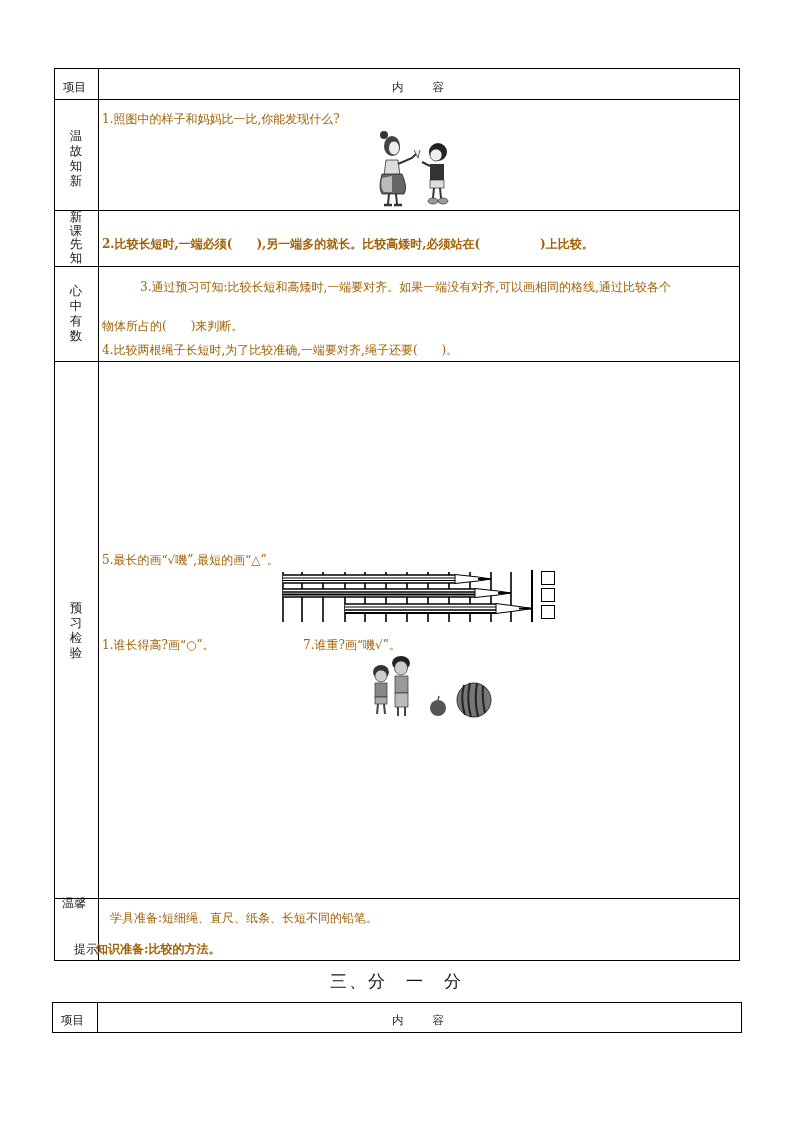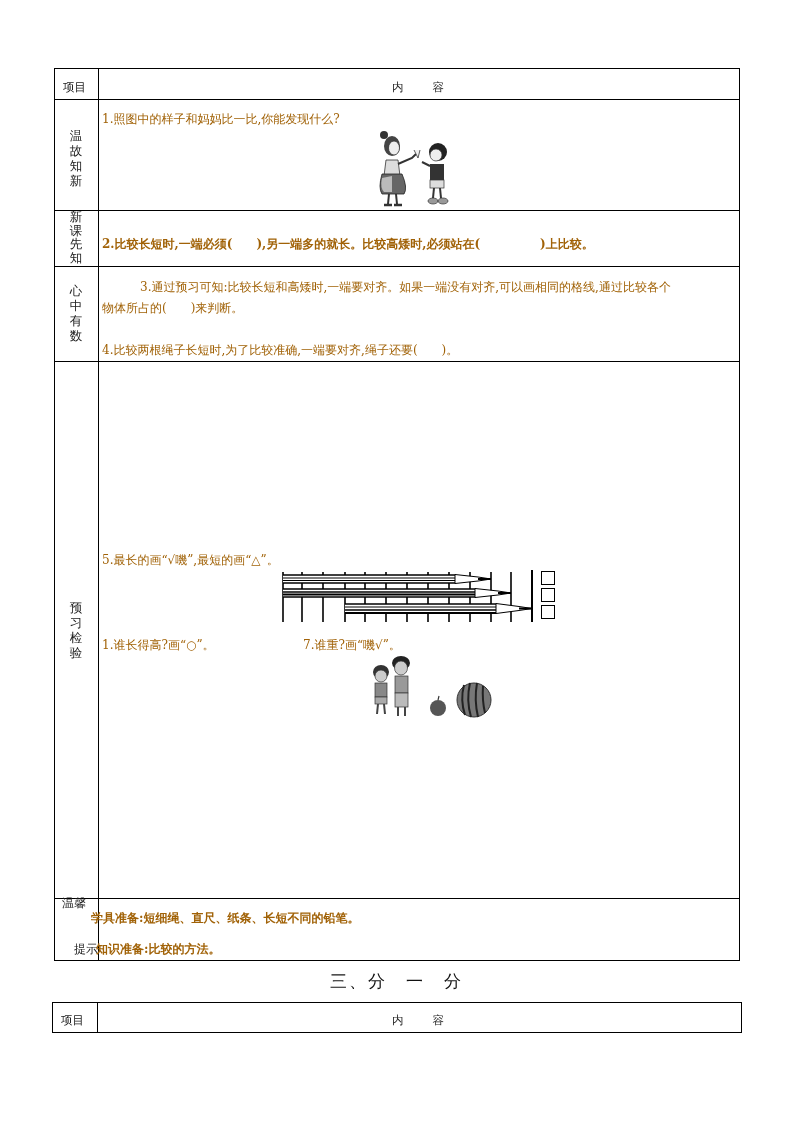--- a/index.html
+++ b/index.html
@@ -74,21 +74,21 @@
 </div>
 <div class="txt" style="left:102px; top:236px;font-weight:bold;">2.比较长短时,一端必须(　　),另一端多的就长。比较高矮时,必须站在(　　　　　)上比较。</div>
 
 <div class="label-v" style="left:54px; top:283px;">
   <div>心</div>
   <div>中</div>
   <div>有</div>
   <div>数</div>
 </div>
 <div class="txt" style="left:94px; top:279px;margin-left:46px;">3.通过预习可知:比较长短和高矮时,一端要对齐。如果一端没有对齐,可以画相同的格线,通过比较各个</div>
-<div class="txt" style="left:102px; top:300px;">物体所占的(　　)来判断。</div>
+<div class="txt" style="left:102px; top:318px;">物体所占的(　　)来判断。</div>
 <div class="txt" style="left:102px; top:342px;">4.比较两根绳子长短时,为了比较准确,一端要对齐,绳子还要(　　)。</div>
 
 <div class="label-v" style="left:54px; top:600px;">
   <div>预</div>
   <div>习</div>
   <div>检</div>
   <div>验</div>
 </div>
 <div class="txt" style="left:102px; top:552px;">5.最长的画“√嘰”,最短的画“△”。</div>
 
@@ -170,21 +170,21 @@
     <line x1="70" y1="45" x2="71" y2="41" stroke="#333" stroke-width="1.2"></line>
   </g>
   <g>
     <circle cx="106" cy="45" r="17" fill="#777" stroke="#333" stroke-width="1"></circle>
     <path d="M96 30 Q92 45 97 60 M102 28 Q98 45 103 62 M109 28 Q106 45 110 62 M115 31 Q114 45 117 58" stroke="#222" stroke-width="2" fill="none"></path>
   </g>
 </svg>
 
 <div class="label-h" style="left:62px; top:895px; font-size:12px;">温馨</div>
 <div class="label-h" style="left:62px; top:941px; font-size:12px;margin-left:12px;">提示</div>
-<div class="txt" style="left:91px; top:910px;font-weight:bold;">学具准备:短细绳、直尺、纸条、长短不同的铅笔。</div>
+<div class="txt" style="left:110px; top:910px;">学具准备:短细绳、直尺、纸条、长短不同的铅笔。</div>
 <div class="txt" style="left:96px; top:941px;font-weight:bold;">知识准备:比较的方法。</div>
 
 <div class="section-title">三、分　一　分</div>
 
 <div class="tbl" style="left:52px; top:1002px; width:690px; height:31px;"></div>
 <div class="vline" style="left:97px; top:1002px; height:31px;"></div>
 <div class="label-h" style="left:61px; top:1013px;">项目</div>
 <div class="label-h" style="left:392px; top:1013px; letter-spacing:2px;">内　　容</div>
 
 </body></html>

